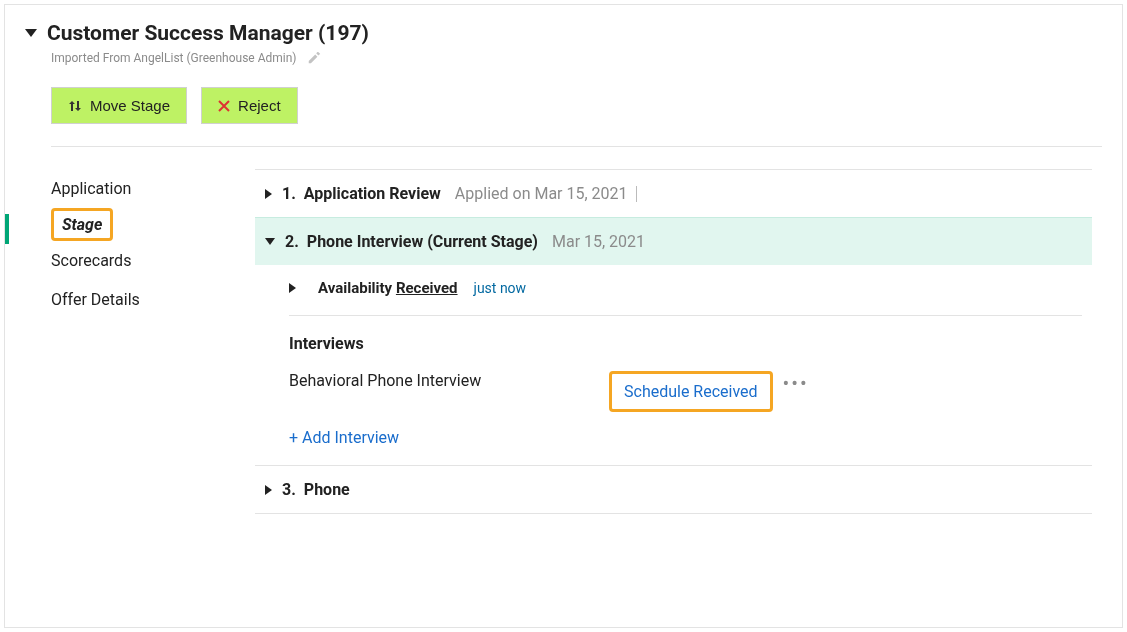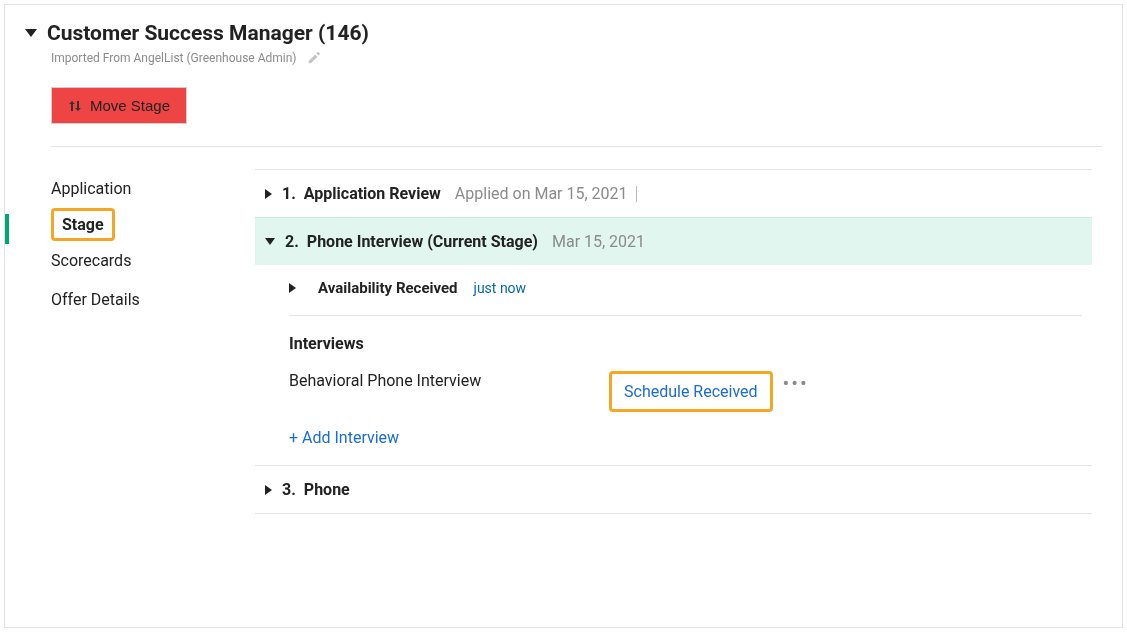--- a/index.html
+++ b/index.html
@@ -68,21 +68,21 @@
     .btn-row {
       margin-left: 26px;
       display: flex;
       gap: 14px;
       padding-bottom: 22px;
       border-bottom: 1px solid #e3e3e3;
       margin-bottom: 22px;
     }
     .btn {
       border: 1px solid #d0d0d0;
-      background: #ef4444;
+      background: #bef264;
       padding: 9px 16px;
       font-size: 15px;
       display: flex;
       align-items: center;
       gap: 8px;
       cursor: pointer;
       color: #222;
     }
     .icon-sort {
       width: 14px; height: 16px;
@@ -109,20 +109,21 @@
       padding-right: 20px;
     }
     .nav-item {
       font-size: 16px;
       padding: 10px 0;
       cursor: pointer;
       color: #222;
     }
     .nav-item.active {
       font-weight: 700;
+      font-style: italic;
     }
     .highlight-box {
       border: 3px solid #f5a623;
       border-radius: 4px;
       display: inline-block;
       padding: 4px 8px;
     }
     .content {
       flex: 1;
       padding-right: 10px;
@@ -159,21 +160,21 @@
     }
     .avail-row {
       display: flex;
       align-items: center;
       gap: 16px;
       padding-bottom: 18px;
       border-bottom: 1px solid #e3e3e3;
       margin-bottom: 18px;
     }
     .avail-label { font-weight: 700; }
-    .underline { }
+    .underline { text-decoration: underline; }
     .muted { color: #0369a1; font-size: 14px; }
     .link {
       color: #1a6dcc;
       cursor: pointer;
       font-size: 16px;
     }
     .section-title {
       font-weight: 700;
       margin-bottom: 18px;
       font-size: 16px;
@@ -204,34 +205,40 @@
       cursor: pointer;
       font-size: 16px;
     }
   </style>
 </head>
 <body>
 
 <div class="frame">
   <div class="header-row">
     <span class="tri-down"></span>
-    <span class="job-title">Customer Success Manager (146)</span>
+    <span class="job-title">Customer Success Manager (197)</span>
   </div>
   <div class="source-row">
     <span>Imported From AngelList (Greenhouse Admin)</span>
     <svg class="pencil" viewBox="0 0 16 16">
         <path fill="#888" d="M2 11.5V14h2.5l7.4-7.4-2.5-2.5L2 11.5zM14.7 4.3c.4-.4.4-1 0-1.4l-1.6-1.6c-.4-.4-1-.4-1.4 0L10.5 2.5l2.5 2.5 1.7-1.7z"></path>
       </svg>
   </div>
   <div class="btn-row">
     <button class="btn">
       <svg class="icon-sort" viewBox="0 0 14 16">
           <path fill="#333" d="M4 3l-3 3h2v7h2V6h2L4 3zm6 10l3-3h-2V3H9v7H7l3 3z"></path>
         </svg>
       <span>Move Stage</span>
+    </button>
+    <button class="btn">
+      <svg class="icon-x" viewBox="0 0 12 12">
+          <path stroke="#d33" stroke-width="2" fill="none" d="M1 1l10 10M11 1L1 11"></path>
+        </svg>
+      <span>Reject</span>
     </button>
   </div>
 
   <div class="body-row">
     <div class="green-bar"></div>
     <div class="nav">
       <div class="nav-item">Application</div>
       <div>
         <span class="highlight-box">
           <span class="nav-item active" style="padding:0">Stage</span>

